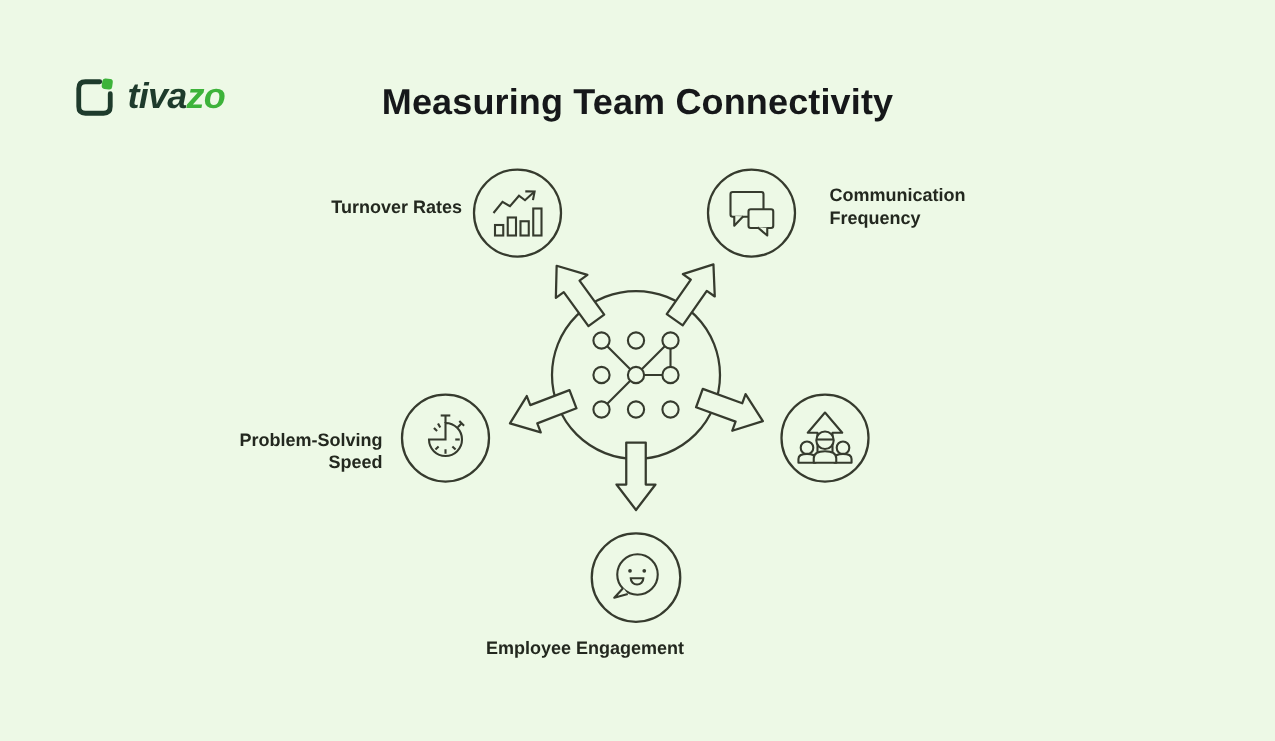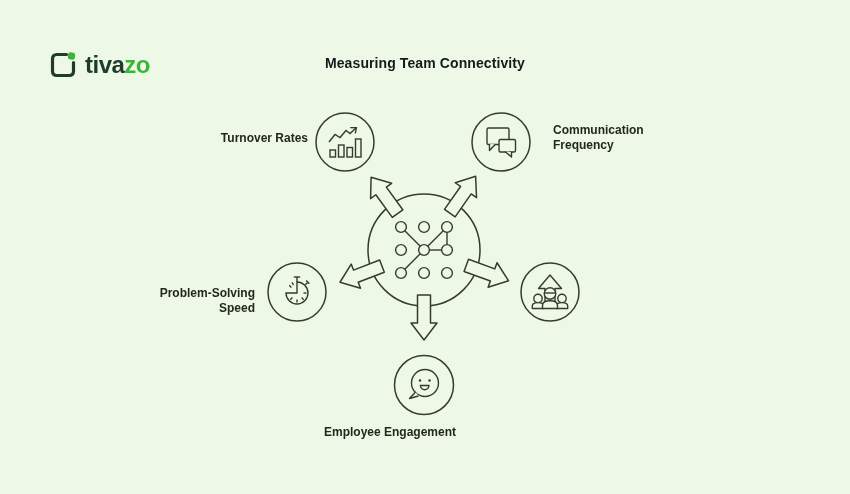--- a/index.html
+++ b/index.html
@@ -24,29 +24,30 @@
     display: flex;
     align-items: center;
     gap: 7px;
   }
   .logo .wordmark {
     font-size: 24px;
     font-weight: 800;
     letter-spacing: -0.5px;
     line-height: 30px;
     color: #1e3b2c;
+    font-style: italic;
   }
   .logo .wordmark .suffix { color: #3db33a; }
   .title {
     position: absolute;
     left: 0;
     top: 55px;
     width: 850px;
     text-align: center;
-    font-size: 14px;
+    font-size: 24px;
     font-weight: 700;
     color: #16181a;
     letter-spacing: 0.1px;
   }
   svg.diagram {
     position: absolute;
     left: 0;
     top: 0;
   }
   .node-label {

